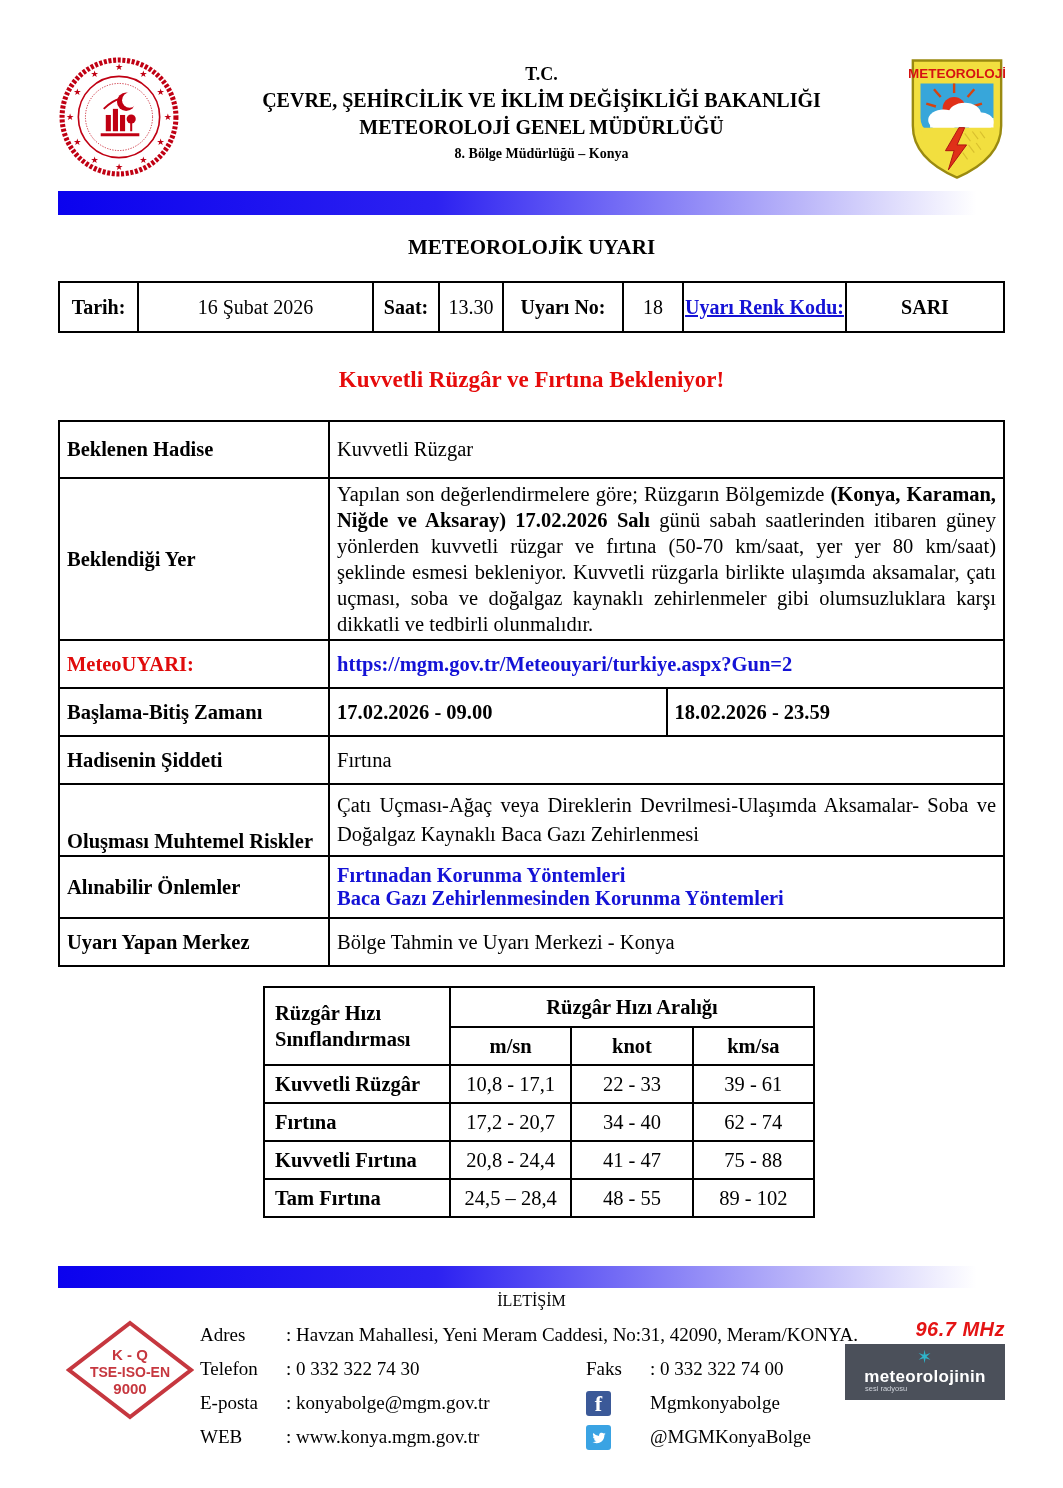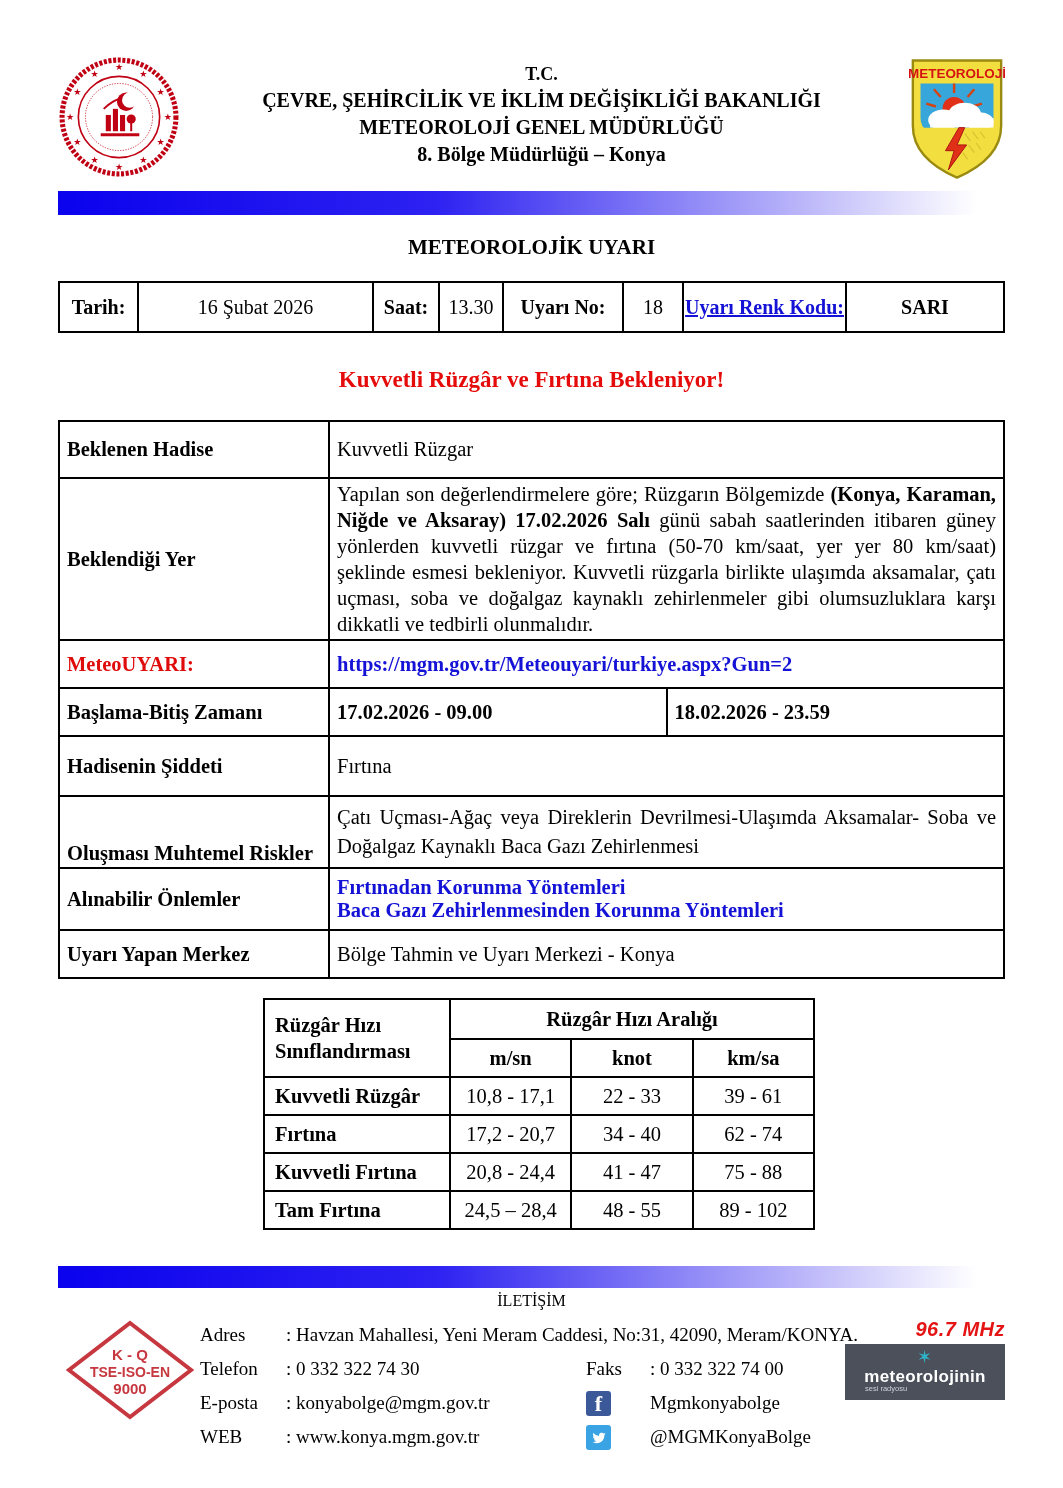--- a/index.html
+++ b/index.html
@@ -8,21 +8,21 @@
   .page { position:relative; width:1063px; height:1488px; background:#fff; overflow:hidden; }
   .content { position:relative; margin:0 58px; width:947px; }
 
   
   .header { display:flex; align-items:flex-start; padding-top:56px; }
   .seal-wrap { width:130px; flex:0 0 130px; }
   .head-center { flex:1; text-align:center; font-weight:bold; padding-top:6px; }
   .head-tc { font-size:18px; line-height:25px; }
   .head-ministry { font-size:20px; line-height:27px; }
   .head-directorate { font-size:20px; line-height:27px; }
-  .head-region { font-size:20px; line-height:26px; }
+  .head-region { font-size:14px; line-height:26px; }
   .shield-wrap { width:110px; flex:0 0 110px; display:flex; justify-content:flex-end; }
 
   .blue-bar { height:24px; margin-top:9px;
     background:linear-gradient(90deg,#0b02ee 0%,#2d22f1 40%,#b9b4f9 78%,#ffffff 97%); }
 
   .doc-title { text-align:center; font-weight:bold; font-size:21px; margin-top:20px; }
 
   
   table { border-collapse:collapse; }
   .info-table { margin-top:21px; width:947px; table-layout:fixed; }
@@ -190,21 +190,21 @@
         <td class="lbl red">MeteoUYARI:</td>
         <td colspan="2">
           <span class="link">https://mgm.gov.tr/Meteouyari/turkiye.aspx?Gun=2</span>
         </td>
       </tr>
       <tr style="height:48px">
         <td class="lbl">Başlama-Bitiş Zamanı</td>
         <td class="nb" style="width:347px">17.02.2026 - 09.00</td>
         <td class="nb">18.02.2026 - 23.59</td>
       </tr>
-      <tr style="height:60px">
+      <tr style="height:48px">
         <td class="lbl">Hadisenin Şiddeti</td>
         <td colspan="2">Fırtına</td>
       </tr>
       <tr style="height:72px">
         <td class="lbl" style="vertical-align:bottom">Oluşması Muhtemel Riskler</td>
         <td colspan="2" class="just" style="line-height:29px">Çatı Uçması-Ağaç veya Direklerin Devrilmesi-Ulaşımda Aksamalar- Soba ve Doğalgaz Kaynaklı Baca Gazı Zehirlenmesi</td>
       </tr>
       <tr style="height:62px">
         <td class="lbl">Alınabilir Önlemler</td>
         <td colspan="2">

